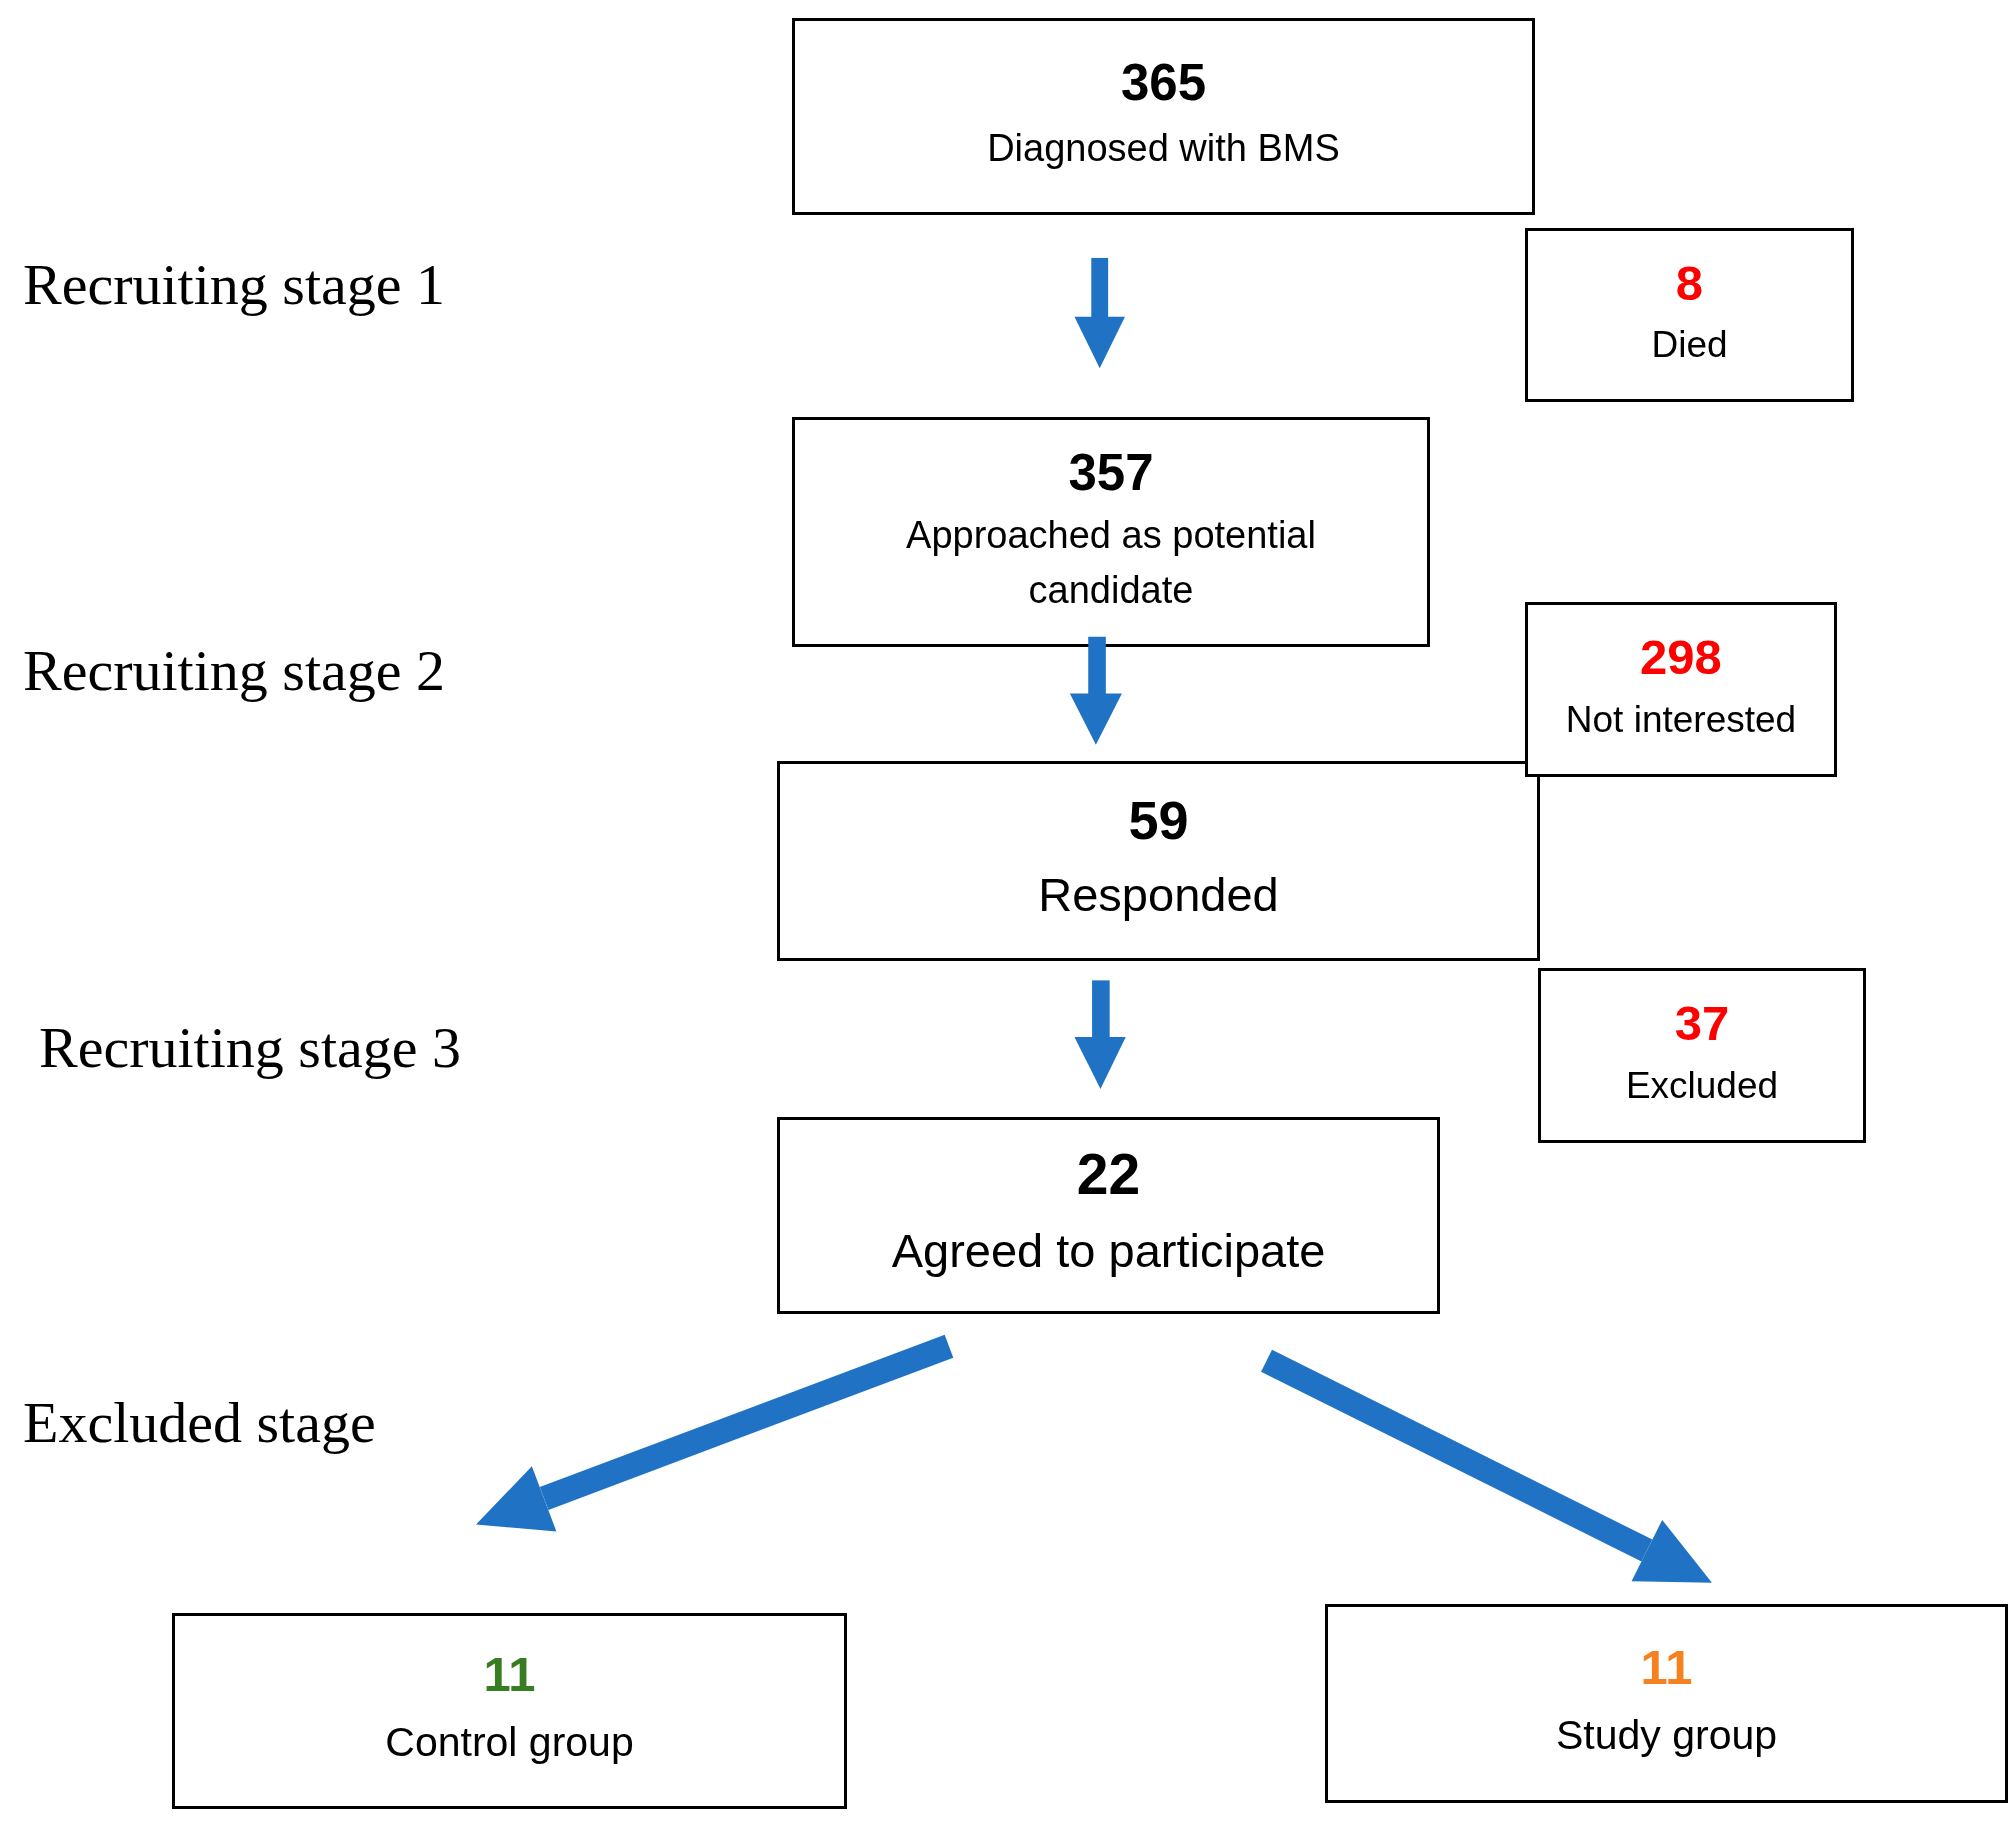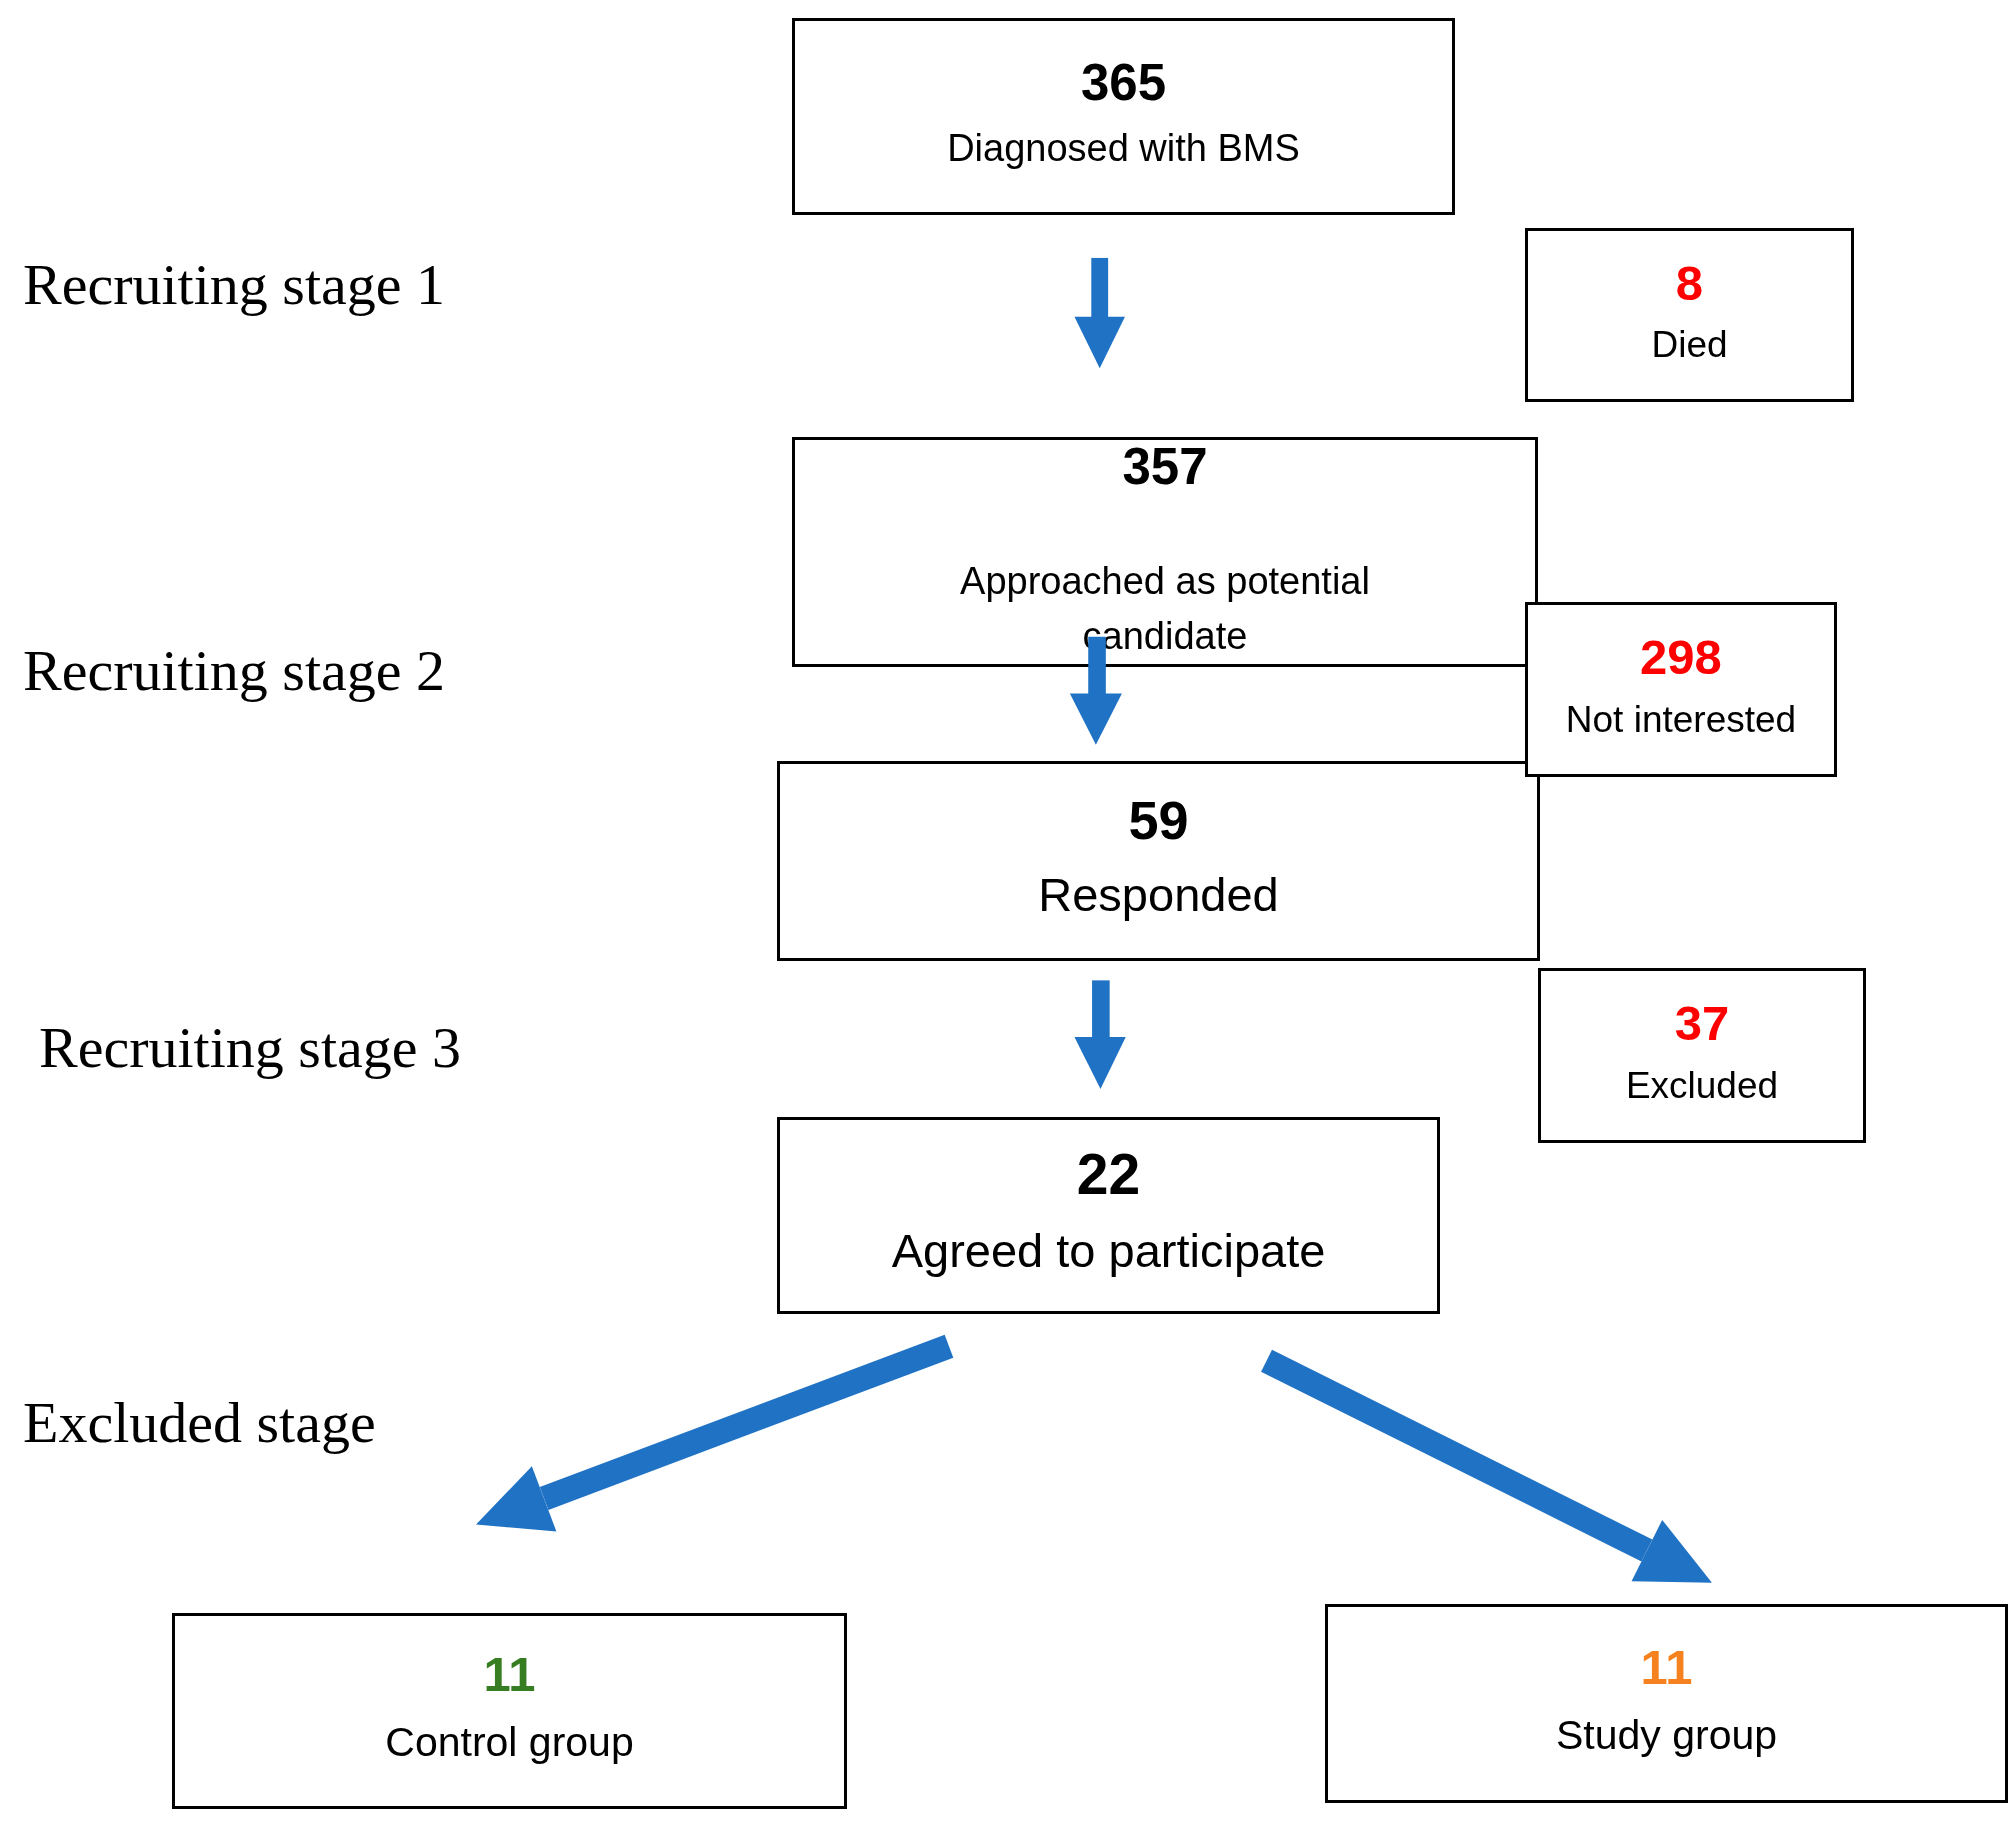--- a/index.html
+++ b/index.html
@@ -20,25 +20,25 @@
 
   
   .fbox{
     position:absolute;border:3.8px solid #000;background:#fff;
     box-sizing:border-box;display:flex;flex-direction:column;
     align-items:center;justify-content:center;text-align:center;color:#000;
   }
   .fbox .num{font-weight:bold;line-height:1.05;}
   .fbox .lbl{line-height:1.45;}
 
-  .box-diagnosed{left:792px;top:17.6px;width:663px;height:197px;}
+  .box-diagnosed{left:792px;top:17.6px;width:743px;height:197px;}
   .box-diagnosed .num{font-size:51px;margin-bottom:12.2px;}
   .box-diagnosed .lbl{font-size:38px;}
 
-  .box-approached{left:792px;top:437px;width:746px;height:230px;justify-content:space-between;}
+  .box-approached{left:792px;top:417px;width:638px;height:230px;}
   .box-approached .num{font-size:51px;margin-bottom:7.7px;}
   .box-approached .lbl{font-size:38px;max-width:551px;}
 
   .box-responded{left:777px;top:761px;width:763px;height:200px;}
   .box-responded .num{font-size:54px;margin-bottom:12.2px;}
   .box-responded .lbl{font-size:47px;}
 
   .box-agreed{left:777px;top:1117px;width:663px;height:197px;}
   .box-agreed .num{font-size:57px;margin-bottom:12.2px;}
   .box-agreed .lbl{font-size:47px;}

